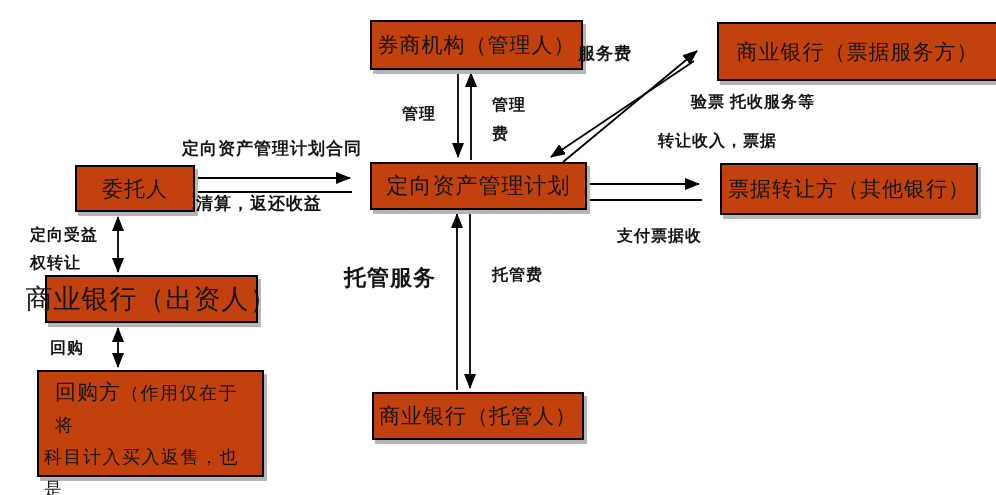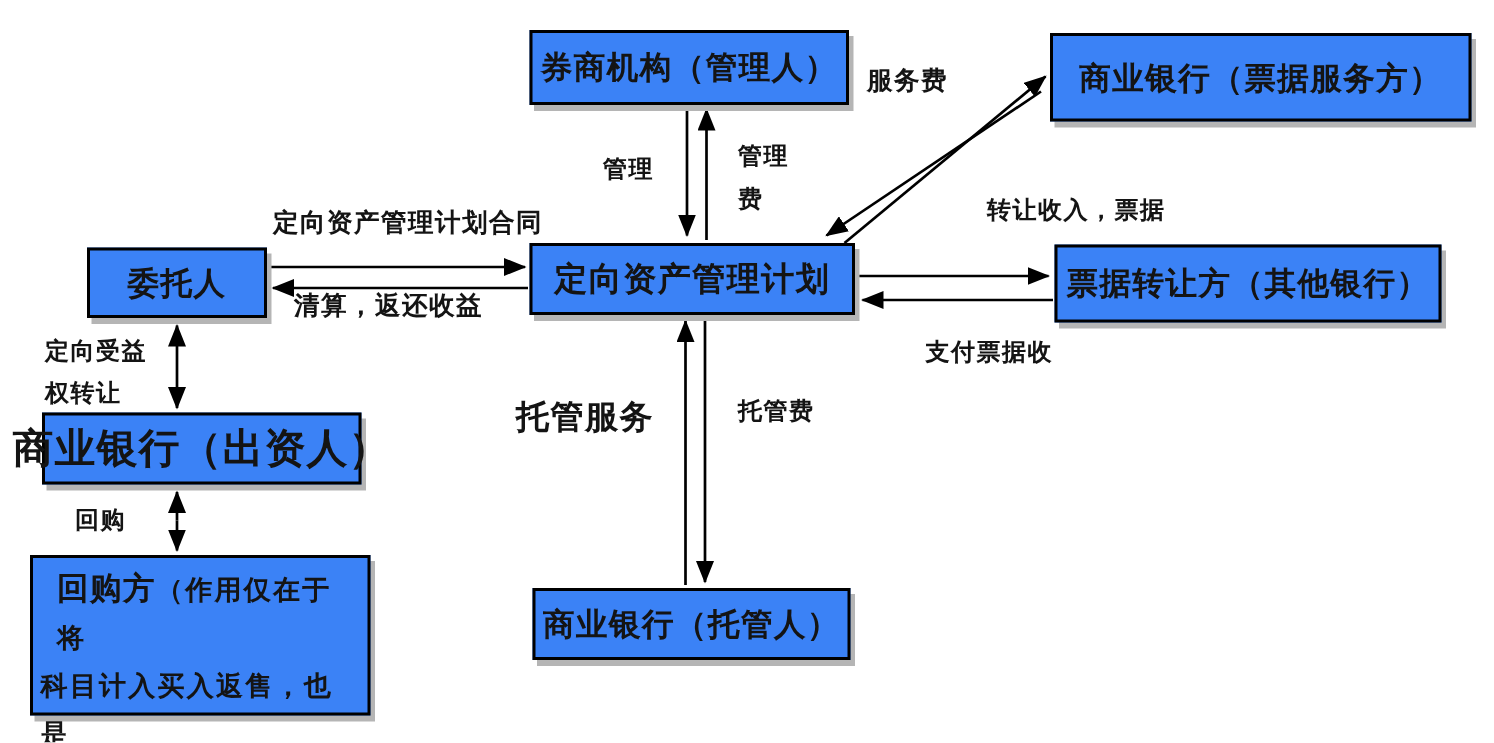--- a/index.html
+++ b/index.html
@@ -2,24 +2,24 @@
 <html><head>
 <meta charset="utf-8">
 <style>
   html,body{margin:0;padding:0;background:#fff;}
   .canvas{
     position:relative;width:996px;height:495px;background:#ffffff;overflow:hidden;
     font-family:"Liberation Serif","DejaVu Serif",serif;color:#141414;
   }
   svg.arrows{position:absolute;left:0;top:0;z-index:1;}
   .box{
-    position:absolute;z-index:2;background:#3b82f6;border:2.5px solid #000;
+    position:absolute;z-index:2;background:#c2410c;border:2.5px solid #000;
     box-shadow:3px 4px 0 #b5b5b5;box-sizing:border-box;
     display:flex;align-items:center;justify-content:center;
-    font-weight:bold;letter-spacing:1px;white-space:nowrap;
+    font-weight:normal;letter-spacing:1px;white-space:nowrap;margin-left:17px;
   }
   .box-manager   {left:353px;top:20px; width:213px;height:50px; font-size:21px;}
   .box-billsvc   {left:700px;top:22px; width:281px;height:59px; font-size:21px;}
   .box-plan      {left:353px;top:162px;width:217px;height:48px; font-size:22px;}
   .box-principal {left:58px; top:165px;width:120px;height:47px; font-size:21px;}
   .box-investor  {left:28px; top:275px;width:213px;height:48px; font-size:27px;}
   .box-custodian {left:355px;top:392px;width:212px;height:48px; font-size:21px;}
   .box-transferor{left:703px;top:163px;width:258px;height:52px; font-size:21px;}
   .box-repo{
     left:20px;top:370px;width:227px;height:107px;
@@ -91,20 +91,21 @@
     <span class="repo-line">科目计入买入返售，也是</span>
 
   </div>
 
   <div class="box box-transferor">票据转让方（其他银行）</div>
 
   <div class="box box-custodian">商业银行（托管人）</div>
 
   <div class="lbl lbl-service-fee">服务费</div>
 
+  <div class="lbl lbl-verify">验票 托收服务等</div>
 
   <div class="lbl lbl-transfer">转让收入，票据</div>
 
   <div class="lbl lbl-paybill">支付票据收</div>
 
   <div class="lbl lbl-contract">定向资产管理计划合同</div>
 
   <div class="lbl lbl-settle">清算，返还收益</div>
 
   <div class="lbl lbl-benefit lbl-2line">

